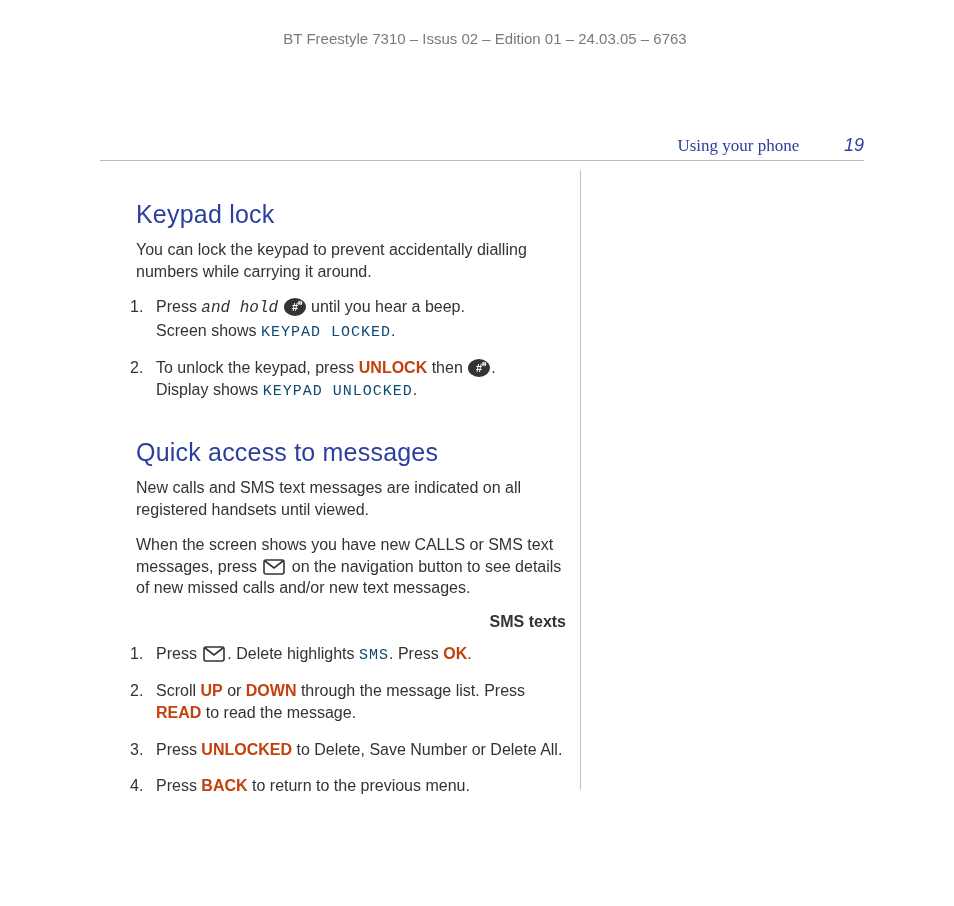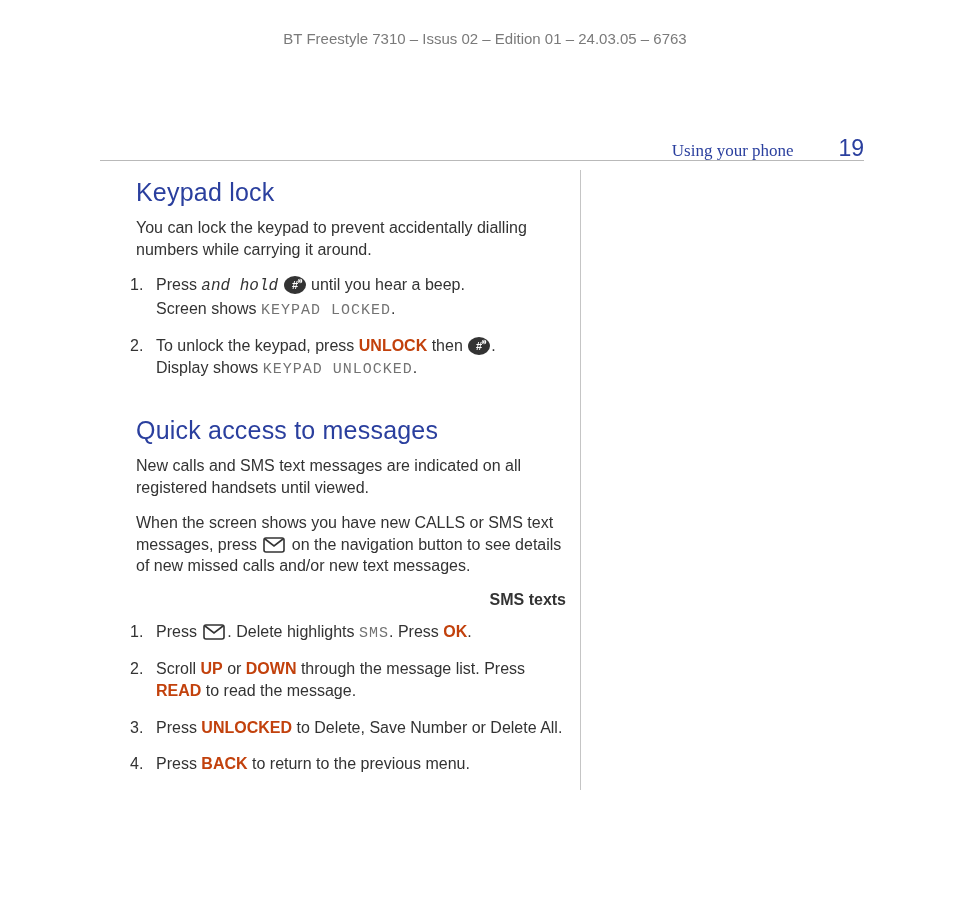--- a/index.html
+++ b/index.html
@@ -30,41 +30,42 @@
     top: 135px;
     right: 90px;
     font-size: 17px;
     color: #2a3f9e;
   }
   .running-head .section {
     margin-right: 40px;
     font-family: Liberation Serif, serif;
   }
   .running-head .pnum {
-    font-size: 23px;
+    font-size: 18px;
+    font-style: italic;
   }
   .rule {
     position: absolute;
     top: 160px;
     left: 100px;
     width: 764px;
     height: 1px;
     background: #b9b9b9;
   }
   .vrule {
     position: absolute;
     top: 170px;
     left: 580px;
     width: 1px;
     height: 620px;
     background: #c5c5c5;
   }
   .column {
     position: absolute;
-    top: 178px;
+    top: 200px;
     left: 116px;
     width: 450px;
   }
   .column h2 {
     margin: 0 0 10px 20px;
     font-weight: 400;
     font-size: 25px;
     color: #2a3f9e;
     letter-spacing: 0.2px;
   }
@@ -97,21 +98,21 @@
     color: #333;
     font-size: 16px;
   }
   .softkey {
     font-weight: 700;
     color: #c2410c;
   }
   .screen-text {
     font-family: "Courier New", monospace;
     letter-spacing: 1px;
-    color: #737373;
+    color: #0c4a6e;
     font-size: 15px;
   }
   .italic {
     font-style: italic;
     font-family: Liberation Mono, monospace;
   }
   .subhead {
     font-weight: 700;
     font-size: 16px;
     margin: 0 0 12px 20px;

